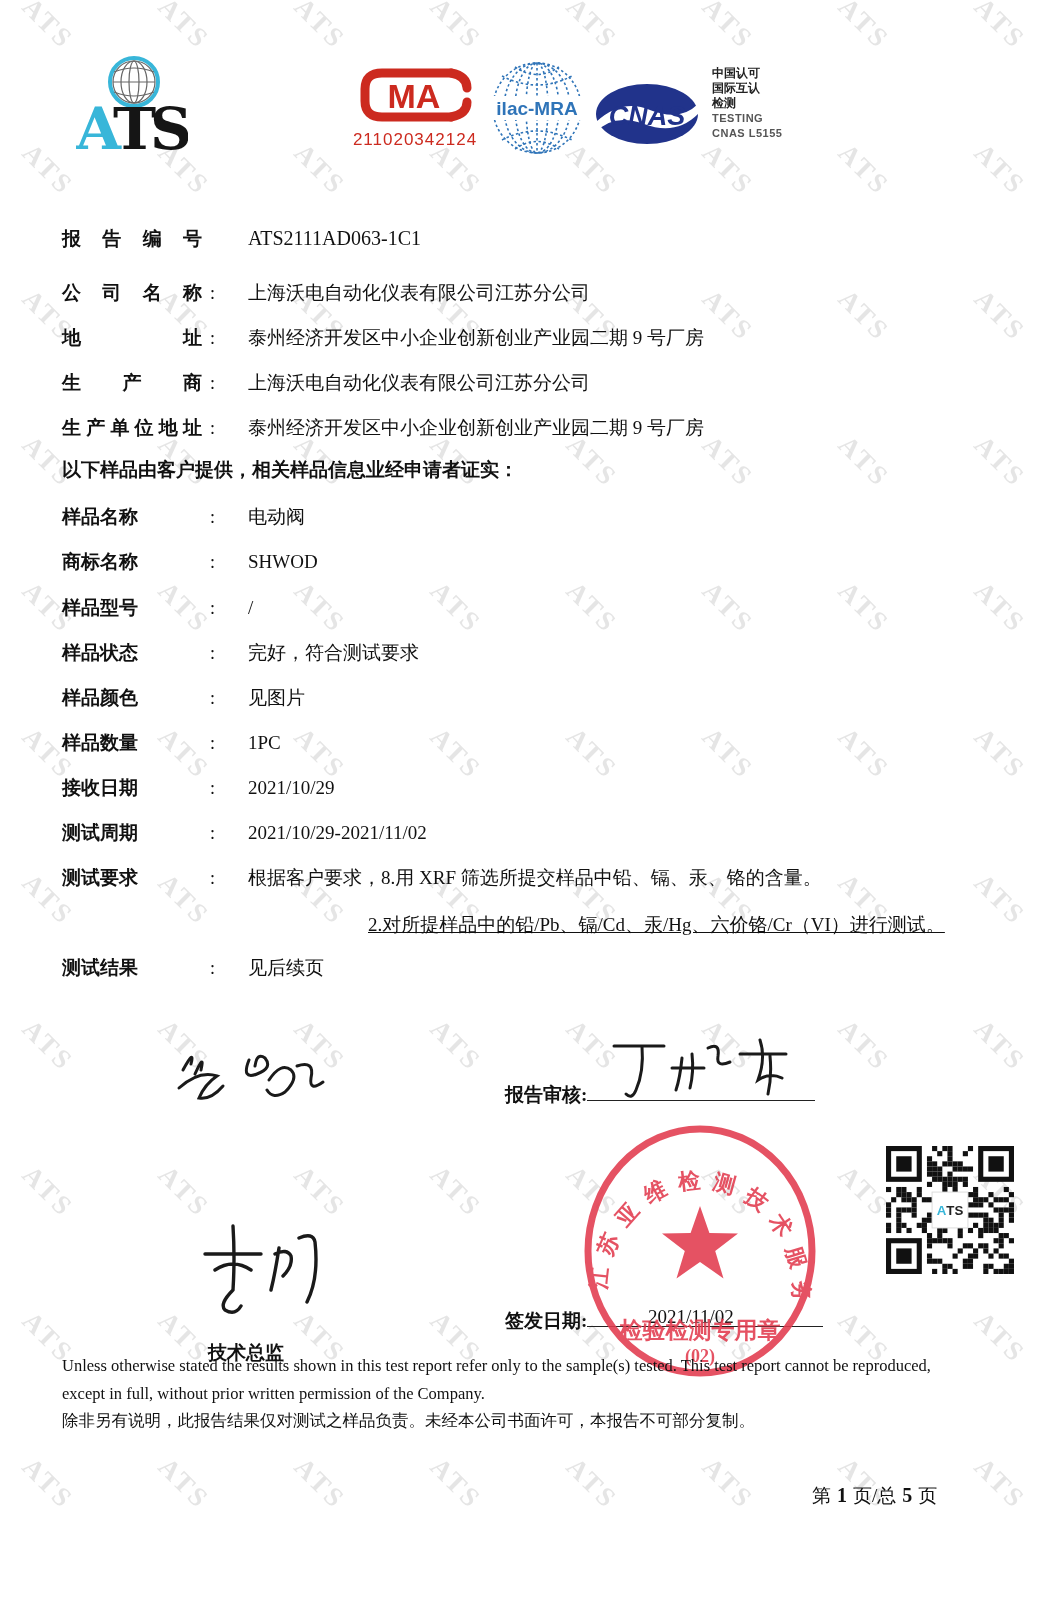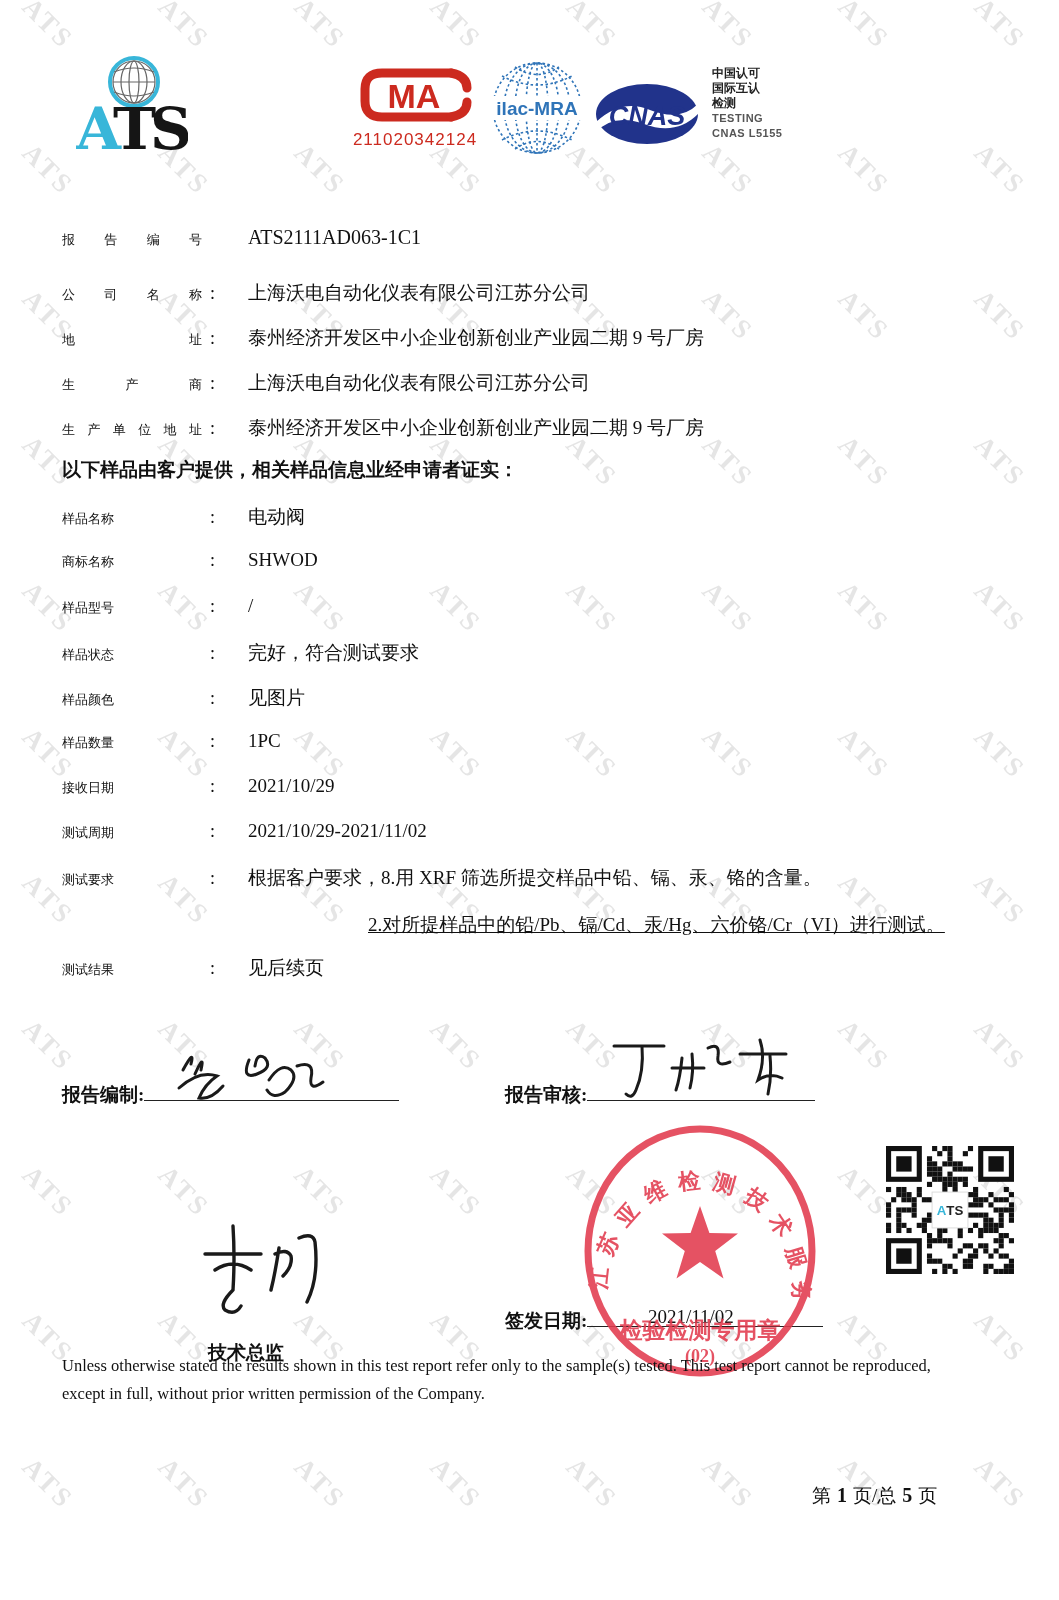--- a/index.html
+++ b/index.html
@@ -17,21 +17,21 @@
   .ilac-box{left:490px;top:60px;width:94px;height:96px;}
   .cnas-box{left:594px;top:82px;width:106px;height:64px;}
   .cnas-side{left:712px;top:66px;width:90px;font-family:"Liberation Sans",sans-serif;}
   .cnas-side div{font-size:12px;font-weight:bold;color:#222;line-height:15px;}
   .cnas-side div.en{color:#555;font-size:11px;letter-spacing:0.5px;}
   
   .title{left:0;top:168px;width:1059px;text-align:center;font-size:40px;font-weight:bold;
          letter-spacing:18px;text-indent:18px;}
   
   .arow{position:absolute;left:62px;display:flex;align-items:baseline;white-space:nowrap;}
-  .lbl{font-weight:normal;width:140px;font-size:13px;flex:none;}
+  .lbl{font-weight:bold;width:140px;font-size:19px;flex:none;}
   .lbl.j{text-align:justify;text-align-last:justify;}
   .colon{width:38px;font-size:18px;flex:none;text-align:left;padding-left:8px;}
   .val{font-size:19px;}
   .note{position:absolute;left:62px;font-size:19px;font-weight:bold;white-space:nowrap;}
   .cont{position:absolute;left:368px;font-size:19px;white-space:nowrap;text-decoration:underline;}
   
   .sigrow{position:absolute;display:flex;align-items:baseline;white-space:nowrap;}
   .siglabel{font-size:19px;font-weight:bold;}
   .sigline{display:inline-block;border-bottom:1.5px solid #222;height:1px;}
   .sigdate{position:absolute;font-size:19px;}
@@ -266,24 +266,20 @@
     <span class="colon">:</span>
     <span class="val">根据客户要求，8.用 XRF 筛选所提交样品中铅、镉、汞、铬的含量。</span>
   </div>
   <div class="cont" style="top:912px">2.对所提样品中的铅/Pb、镉/Cd、汞/Hg、六价铬/Cr（VI）进行测试。</div>
   <div class="arow" style="top:955px">
     <span class="lbl">测试结果</span>
     <span class="colon">:</span>
     <span class="val">见后续页</span>
   </div>
 
-  <div class="sigrow" style="left:62px;top:1082px">
-    <span class="siglabel">报告编制:</span>
-    <span class="sigline" style="width:255px"></span>
-  </div>
   <svg class="handsig" style="left:165px;top:1040px" width="190" height="66" viewBox="0 0 190 66">
     <g fill="none" stroke="#1a1a1a" stroke-width="3" stroke-linecap="round">
       <path d="M18,30 Q30,8 26,24 M30,34 Q40,12 36,30 M14,48 Q34,30 52,36 Q40,44 34,58 Q46,60 58,46"></path>
       <path d="M84,20 Q76,40 92,34 Q108,28 100,18 Q92,12 90,26 M104,40 Q116,22 126,30 Q134,38 120,52 Q108,60 102,50"></path>
       <path d="M132,26 Q150,20 146,38 Q144,52 158,42"></path>
     </g>
   </svg>
 
   <div class="sigrow" style="left:505px;top:1082px">
     <span class="siglabel">报告审核:</span>
@@ -512,18 +508,19 @@
     </defs>
     <text font-size="22" font-weight="bold" fill="#e23b4e" font-family="Liberation Serif,serif">
       <textPath href="#ringArc" startOffset="2" textLength="452">江苏亚维检测技术服务有限公司</textPath>
     </text>
     <text x="120" y="214" text-anchor="middle" font-size="23" font-weight="bold" fill="#e23b4e" font-family="Liberation Serif,serif">检验检测专用章</text>
     <text x="120" y="238" text-anchor="middle" font-size="18" font-weight="bold" fill="#e23b4e" font-family="Liberation Serif,serif">(02)</text>
   </svg>
 
   <div class="foot" style="top:1356px">Unless otherwise stated the results shown in this test report refer only to the sample(s) tested. This test report cannot be reproduced,</div>
   <div class="foot" style="top:1384px">except in full, without prior written permission of the Company.</div>
+  <div class="foot" style="top:1410px">除非另有说明，此报告结果仅对测试之样品负责。未经本公司书面许可，本报告不可部分复制。</div>
 
   <div class="page-num">
     <span>第</span><b>1</b><span>页/总</span><b>5</b><span>页</span>
   </div>
 
 </div>
 
 </body></html>

